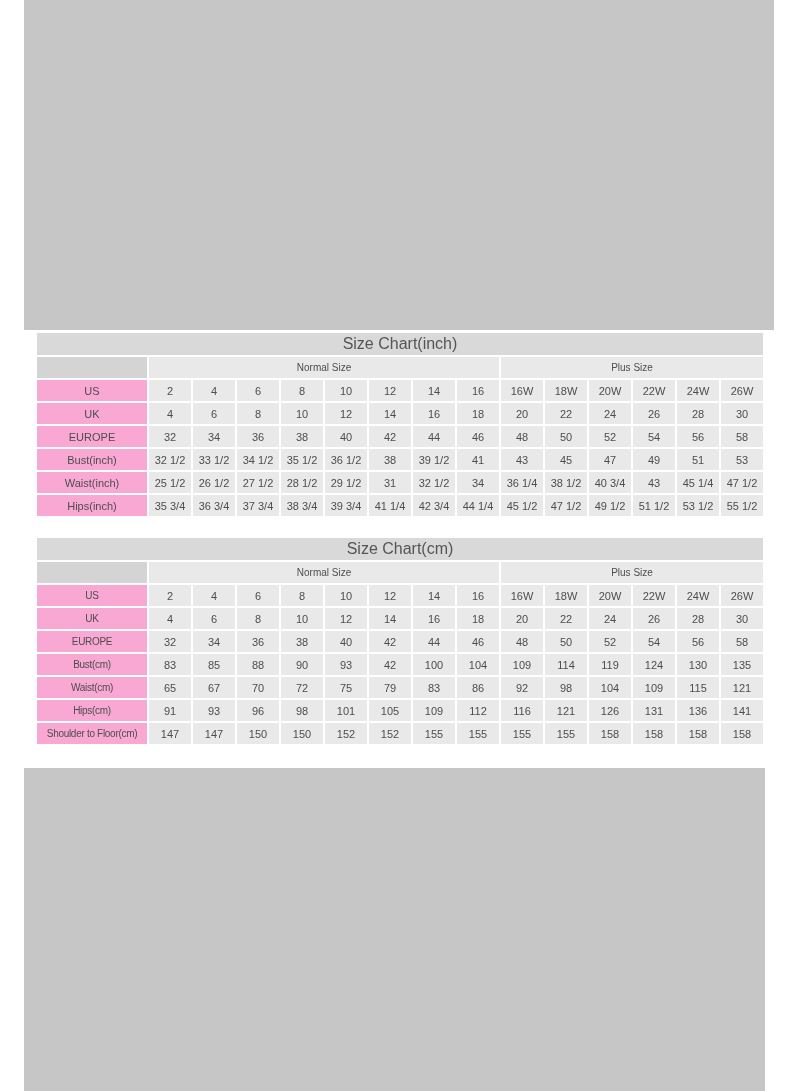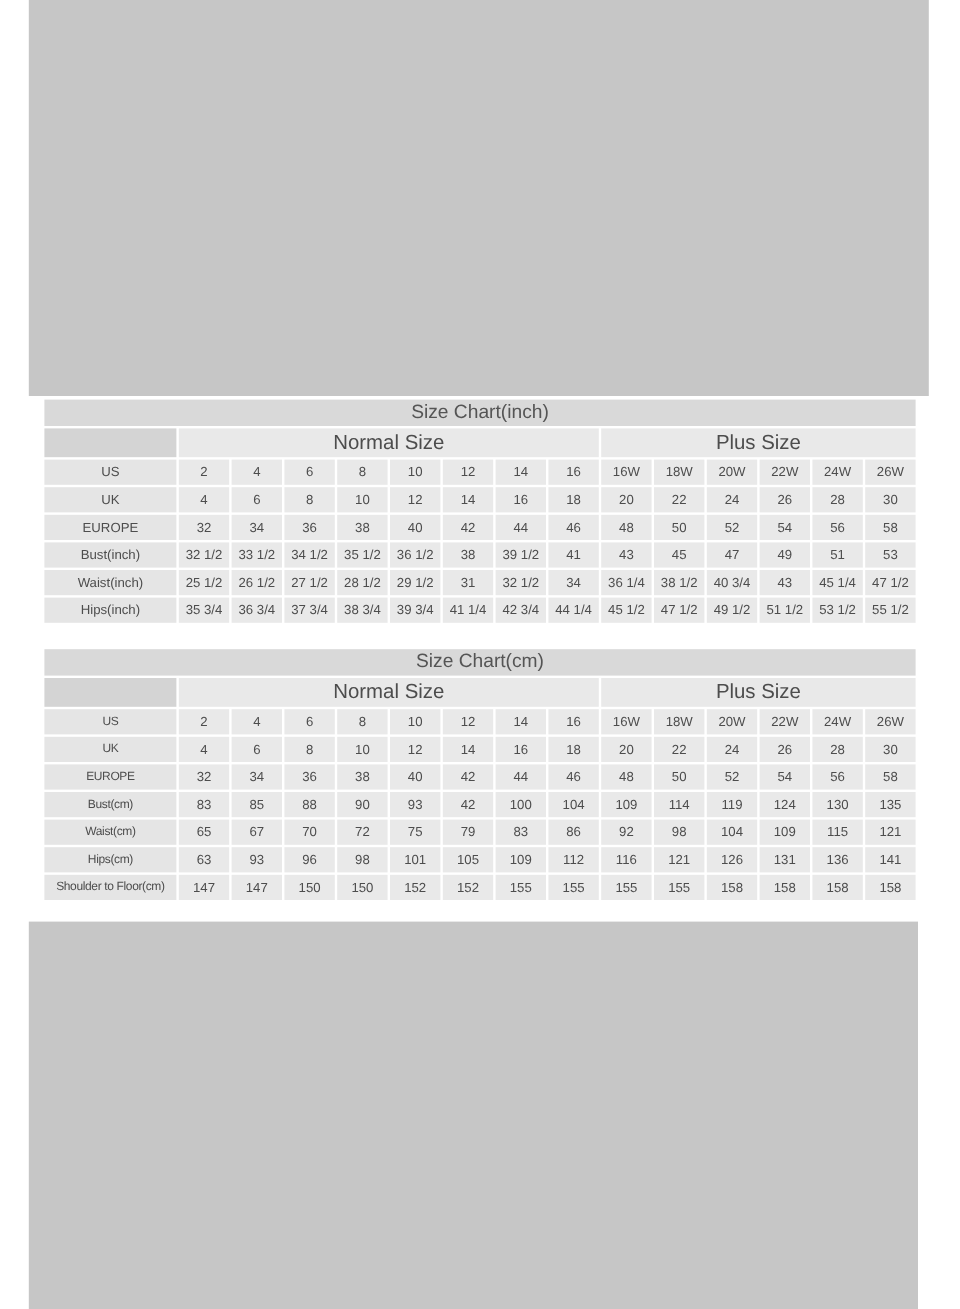--- a/index.html
+++ b/index.html
@@ -38,27 +38,27 @@
     color: #555555;
     font-size: 16px;
     text-align: center;
     height: 17px;
     padding: 2px;
   }
   .corner-cell { background: #d4d4d4; }
   .group-cell {
     background: #e9e9e9;
     color: #4d4d4d;
-    font-size: 17px;
+    font-size: 10px;
     text-align: center;
     height: 17px;
     padding: 2px;
   }
   th.row-label {
-    background: #e5e5e5;
+    background: #f9a8d4;
     color: #4d4d4d;
     font-size: 11px;
     font-weight: normal;
     text-align: center;
     vertical-align: middle;
     padding: 2px 1px;
     height: 17px;
   }
   th.row-label.nowrap {
     white-space: nowrap;
@@ -323,21 +323,21 @@
           <td class="cell">86</td>
           <td class="cell">92</td>
           <td class="cell">98</td>
           <td class="cell">104</td>
           <td class="cell">109</td>
           <td class="cell">115</td>
           <td class="cell">121</td>
         </tr>
         <tr>
           <th class="row-label nowrap">Hips(cm)</th>
-          <td class="cell">63</td>
+          <td class="cell">91</td>
           <td class="cell">93</td>
           <td class="cell">96</td>
           <td class="cell">98</td>
           <td class="cell">101</td>
           <td class="cell">105</td>
           <td class="cell">109</td>
           <td class="cell">112</td>
           <td class="cell">116</td>
           <td class="cell">121</td>
           <td class="cell">126</td>

